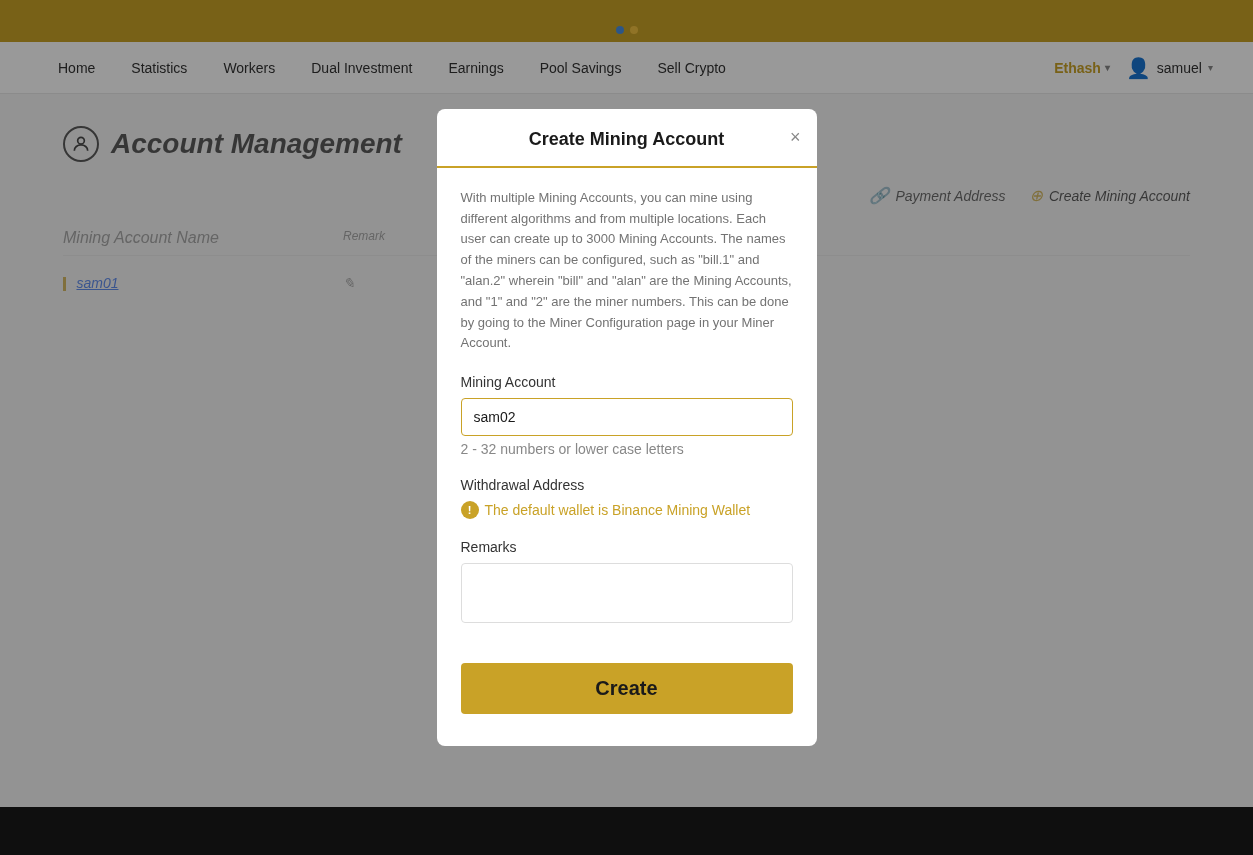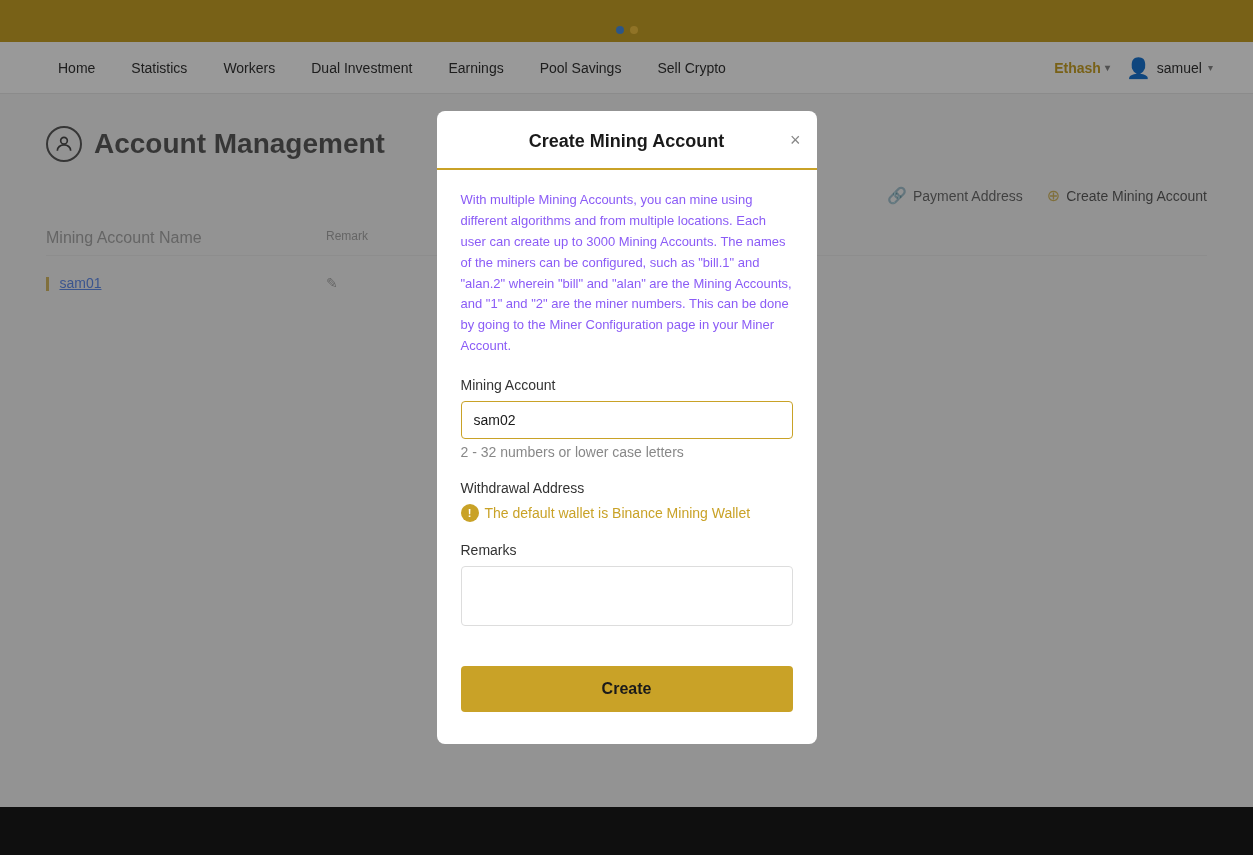--- a/index.html
+++ b/index.html
@@ -74,23 +74,24 @@
       align-items: center;
       gap: 6px;
       font-size: 14px;
       color: #333;
       cursor: pointer;
     }
     .chevron { font-size: 10px; color: #888; }
 
     
     .main-content {
-      padding: 32px 46px;
+      padding: 32px 63px;
       min-height: 600px;
       position: relative;
+      font-style: italic;
     }
 
     .page-header {
       display: flex;
       align-items: center;
       gap: 12px;
       margin-bottom: 24px;
     }
     .page-title {
       font-size: 28px;
@@ -208,21 +209,21 @@
       color: #888;
       background: none;
       border: none;
       line-height: 1;
     }
     .modal-body {
       padding: 20px 24px 0;
     }
     .modal-description {
       font-size: 13px;
-      color: #8b5cf6;
+      color: #737373;
       line-height: 1.6;
       margin-bottom: 20px;
     }
     .form-group {
       margin-bottom: 20px;
     }
     .form-label {
       font-size: 14px;
       color: #333;
       font-weight: 500;
@@ -273,21 +274,21 @@
       outline: none;
     }
     .create-button {
       width: calc(100% - 48px);
       margin: 16px 24px 0;
       padding: 14px;
       background: #C9A227;
       color: #1a1a1a;
       border: none;
       border-radius: 4px;
-      font-size: 16px;
+      font-size: 20px;
       font-weight: 600;
       cursor: pointer;
     }
 
     
     .bottom-bar {
       background: #1a1a1a;
       height: 48px;
       position: fixed;
       bottom: 0;

